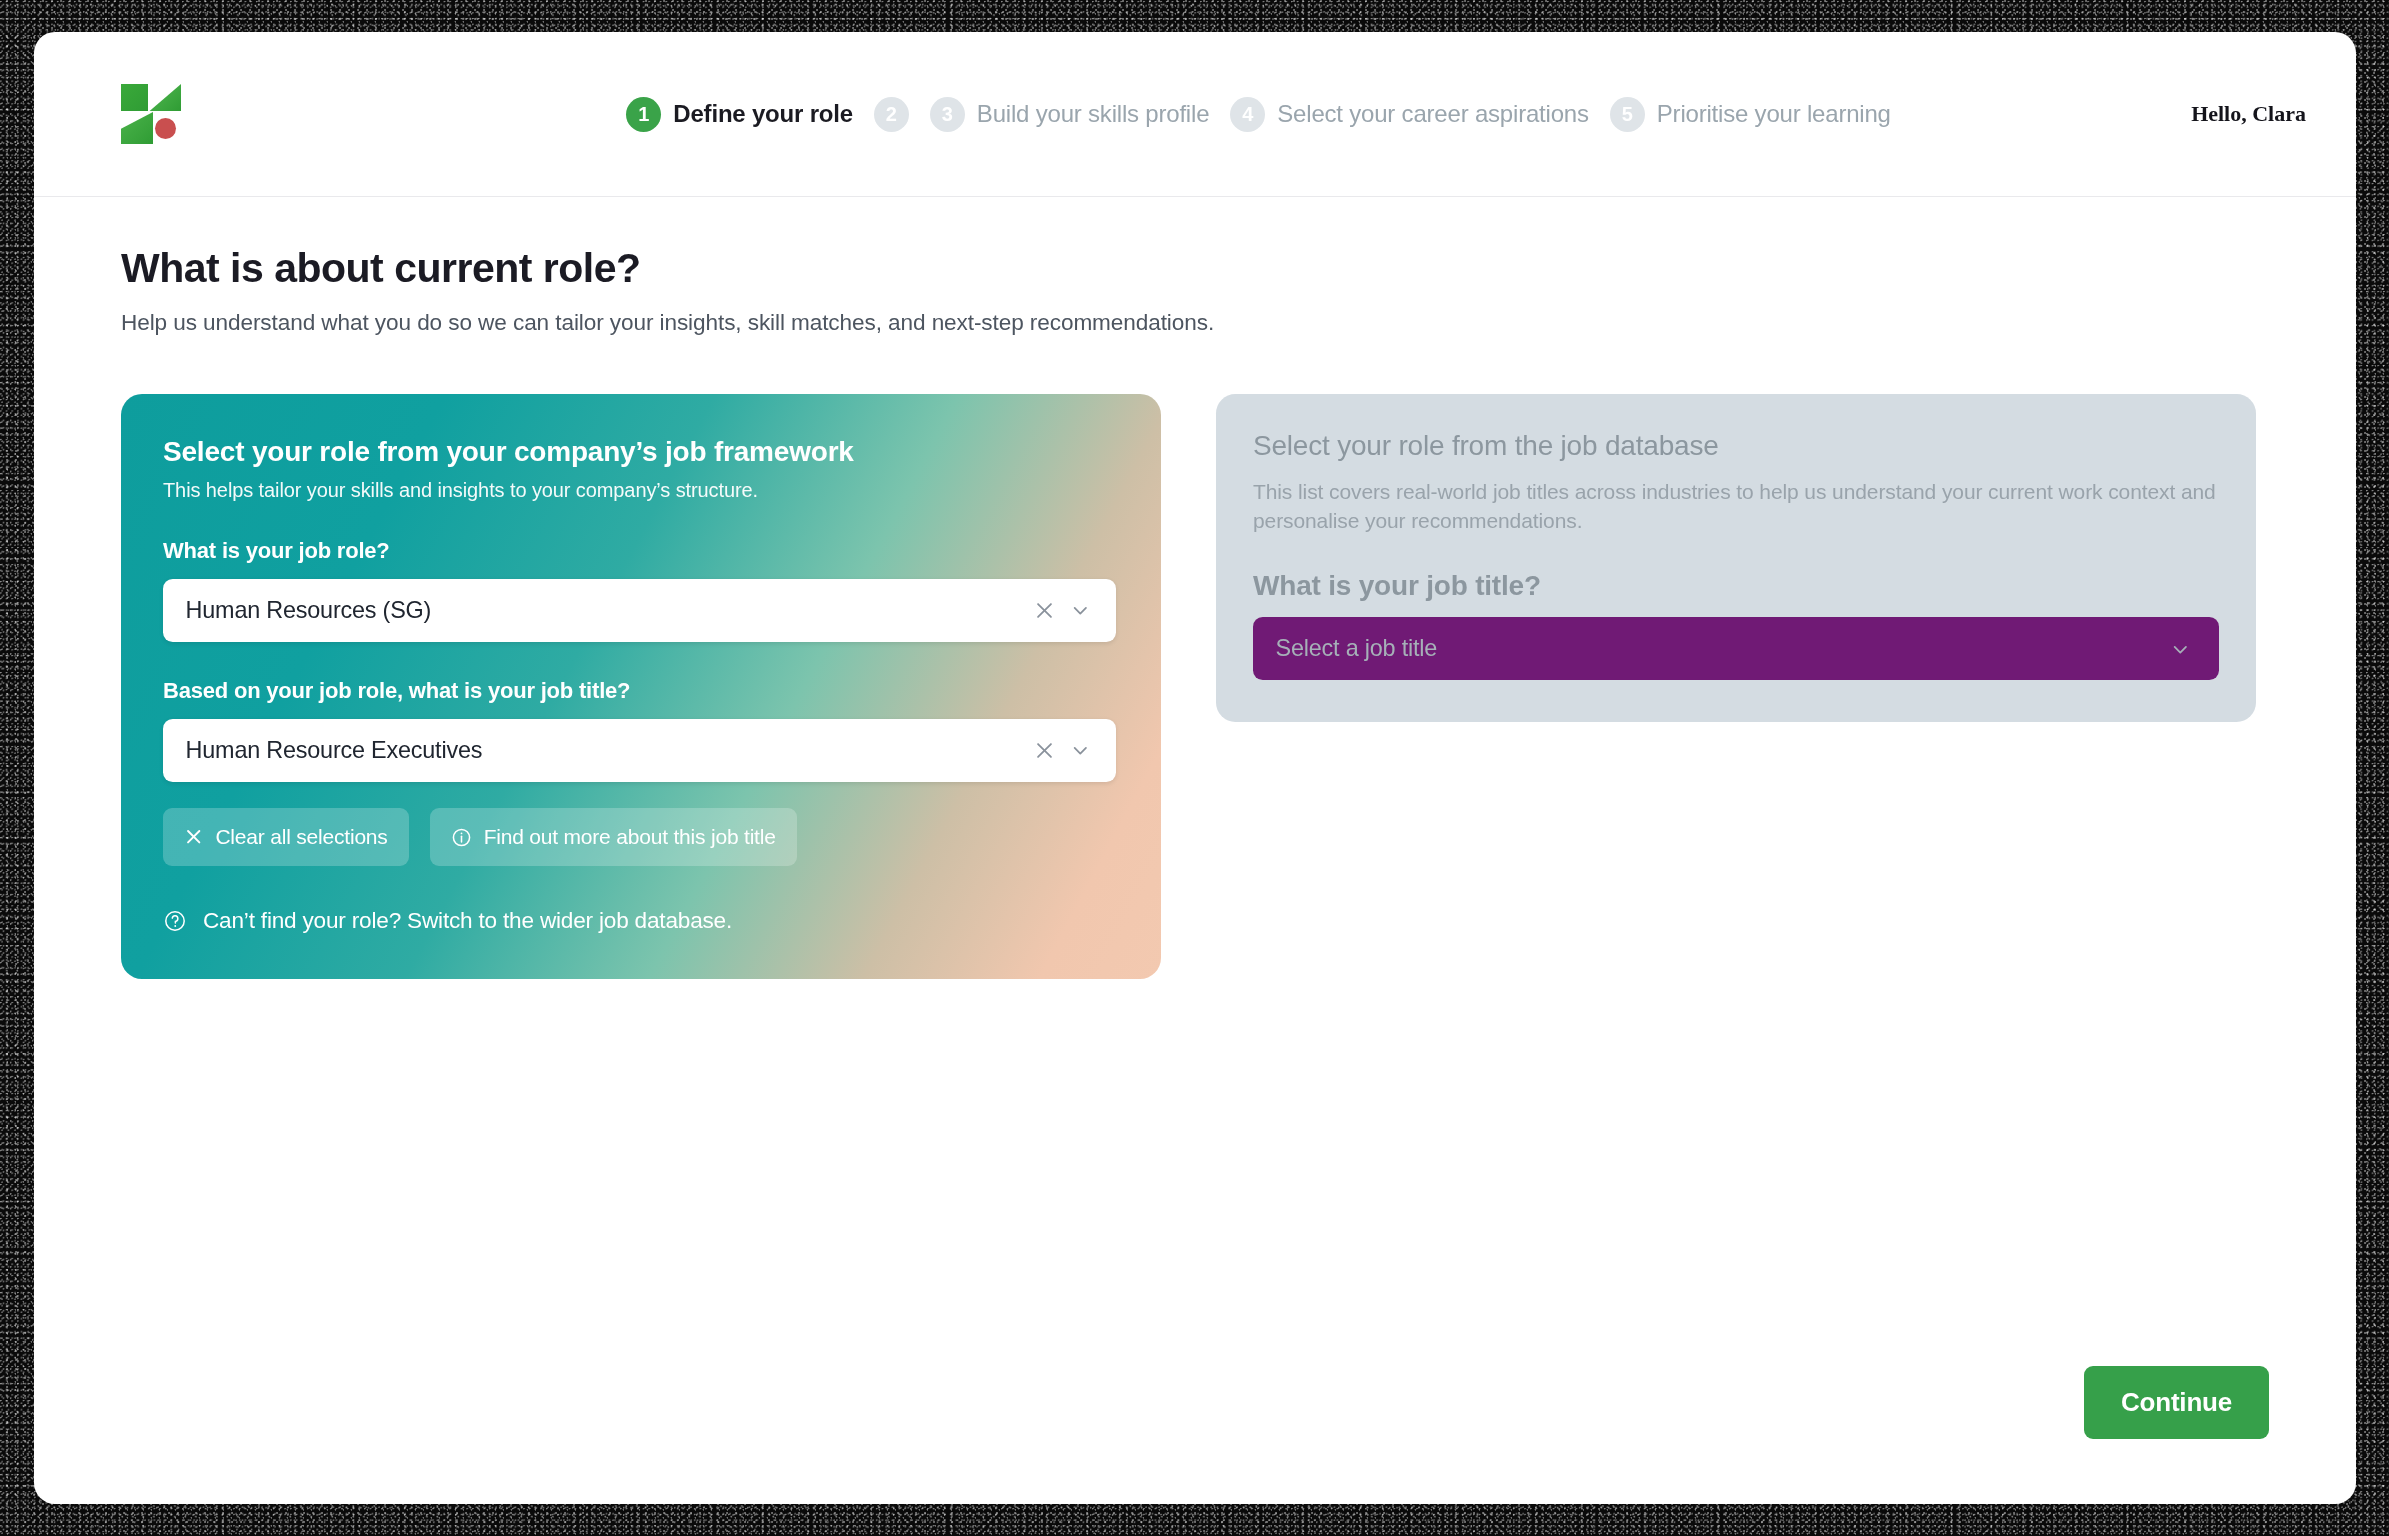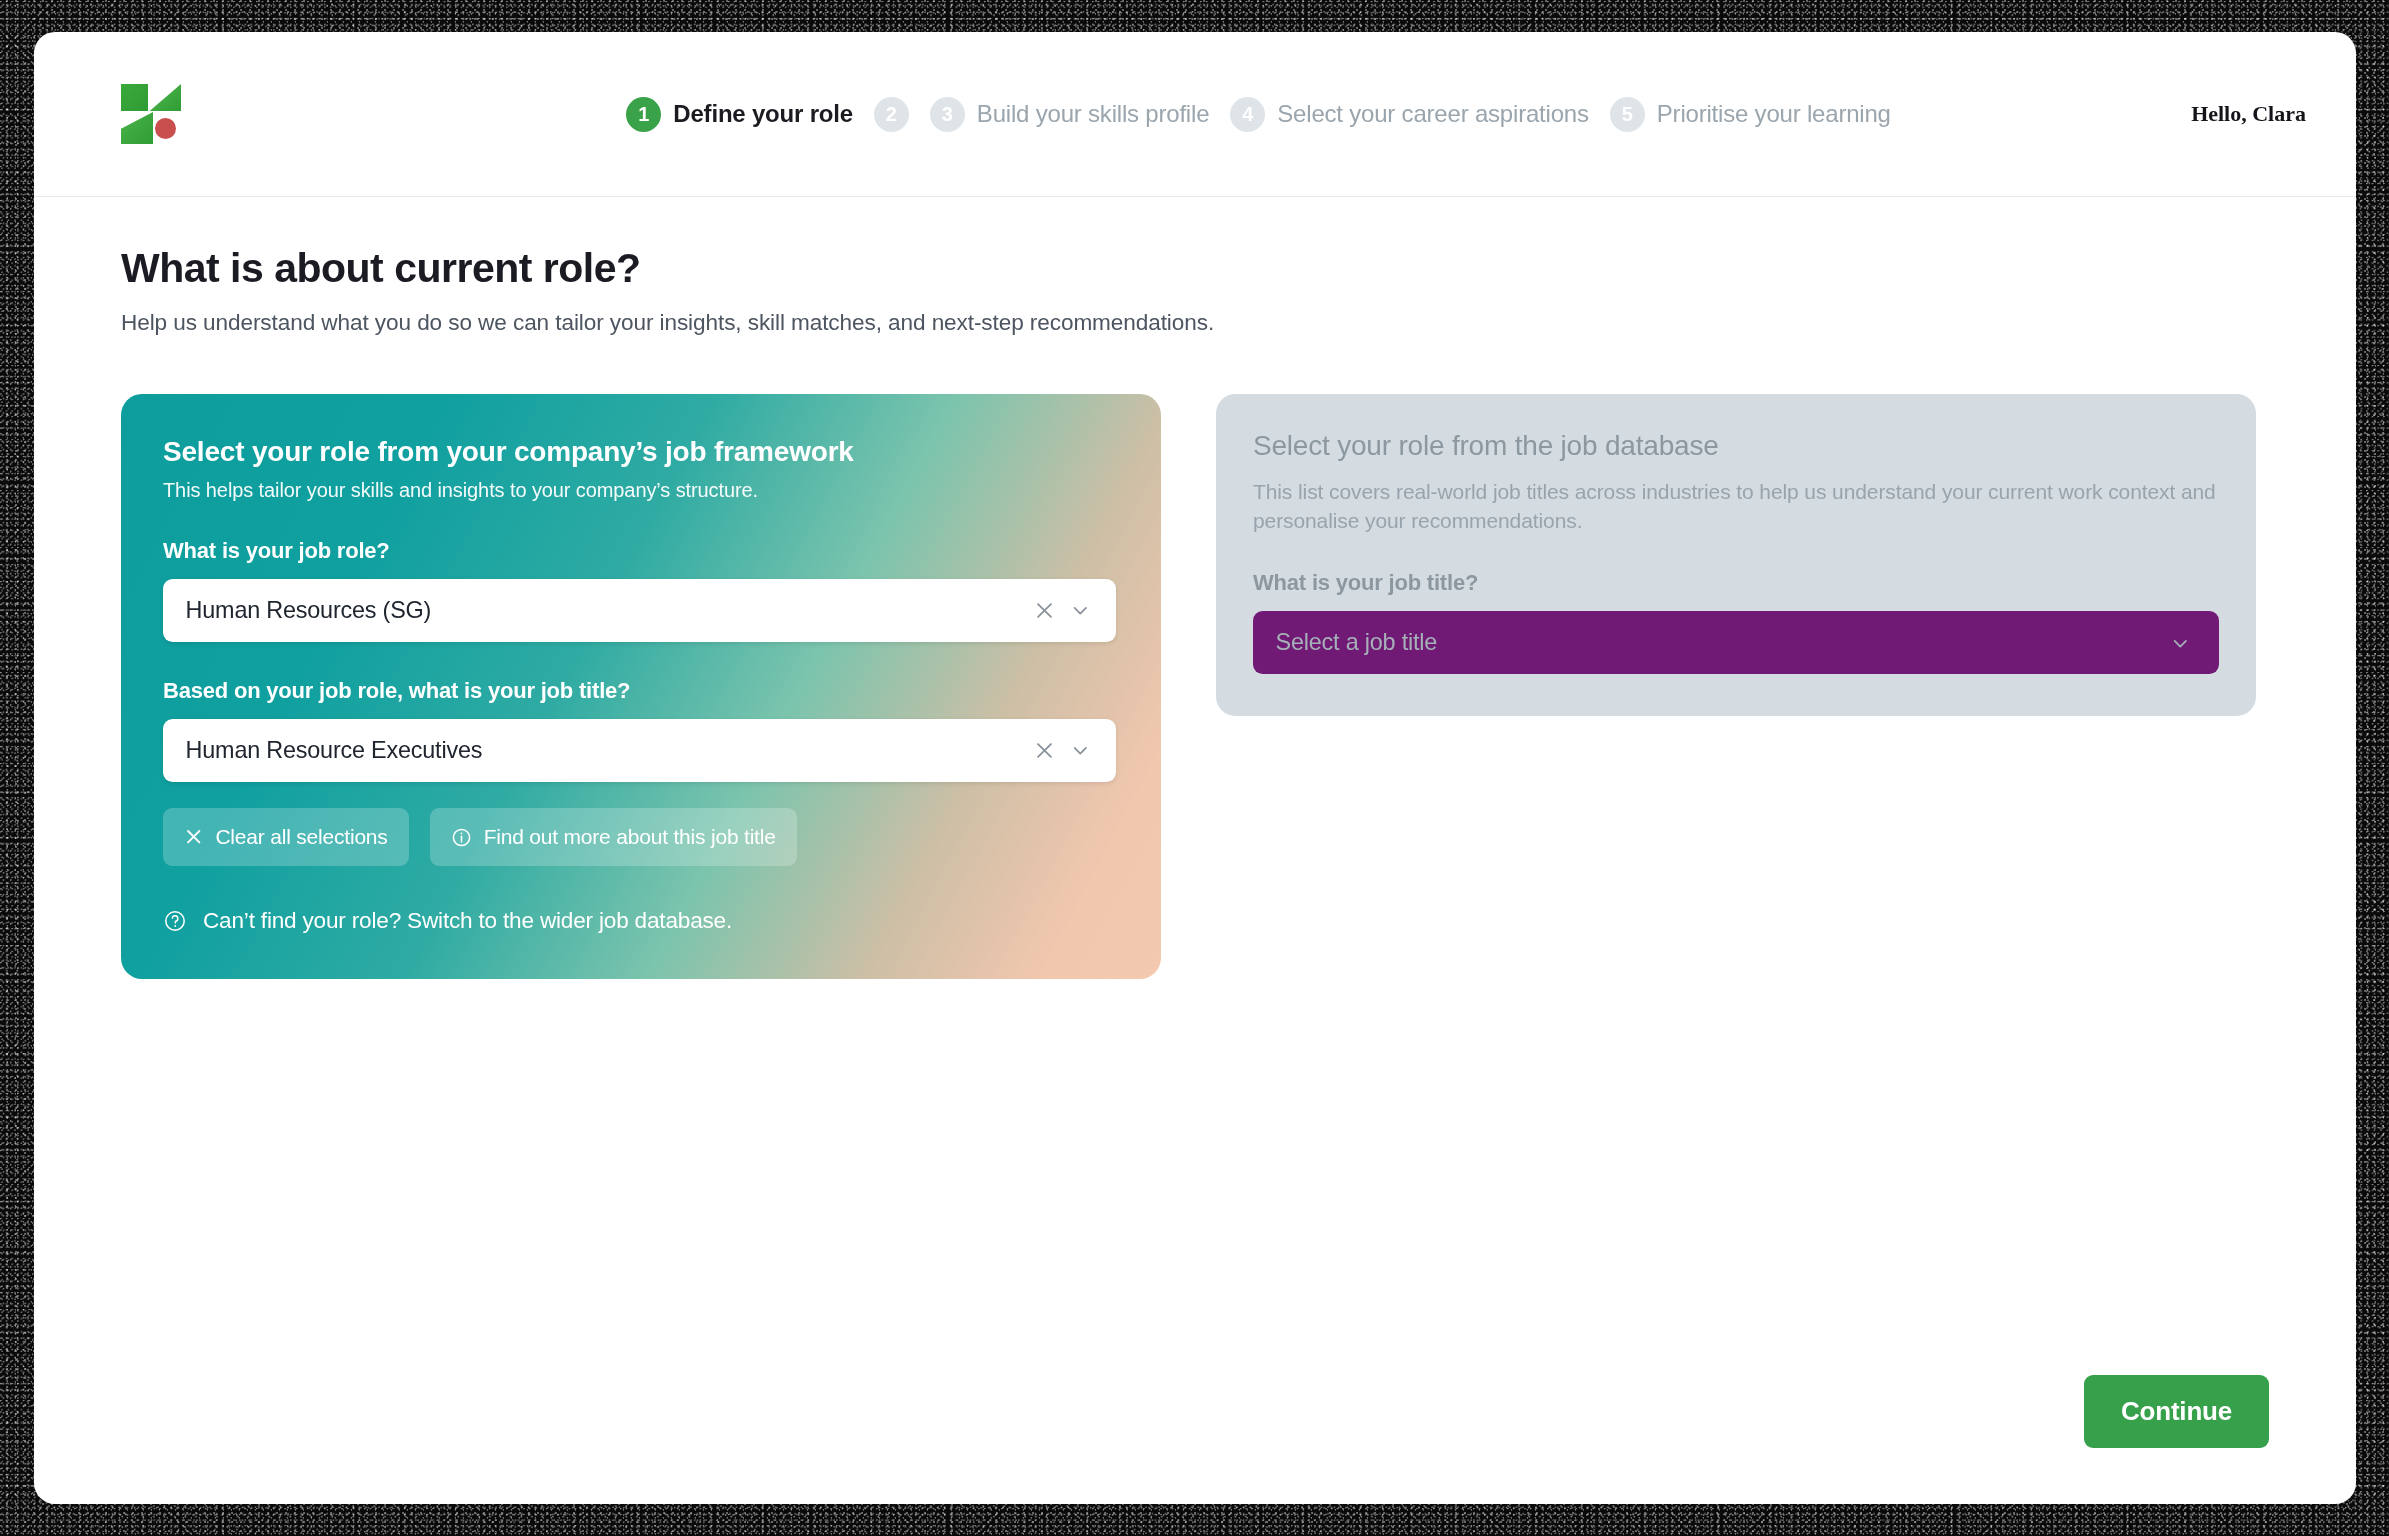--- a/index.html
+++ b/index.html
@@ -266,21 +266,21 @@
   }
   #database-subtitle {
     margin-top: 14.5px;
     font-size: 21px;
     line-height: 1.42;
     color: #99a3ab;
     letter-spacing: -0.1px;
   }
   #database-field-label {
     margin-top: 34px;
-    font-size: 22px;
+    font-size: 28px;
     font-weight: 700;
     color: #8c979f;
     letter-spacing: -0.2px;
   }
   #database-select {
     margin-top: 15.3px;
     height: 63px;
     background: #701a75;
     border-radius: 9.7px;
     display: flex;
@@ -292,21 +292,21 @@
     flex: 1 1 auto;
     font-size: 23.4px;
     color: #a6b0b8;
     letter-spacing: -0.2px;
   }
 
   
   #continue-button {
     position: absolute;
     right: 87px;
-    bottom: 56px;
+    bottom: 65px;
     height: 73px;
     padding: 0 37px;
     border: none;
     border-radius: 9px;
     background: #36a04a;
     color: #ffffff;
     font-size: 26px;
     font-weight: 700;
     font-family: inherit;
     letter-spacing: -0.2px;

